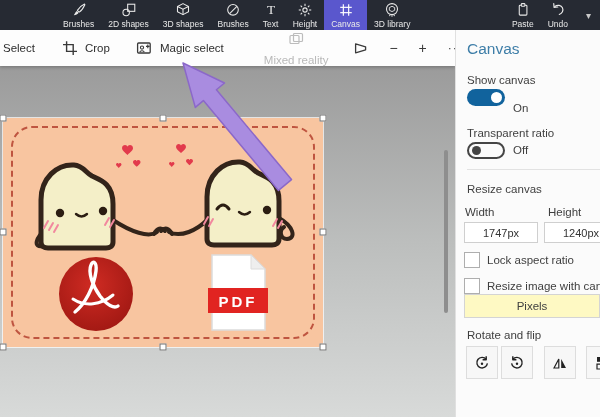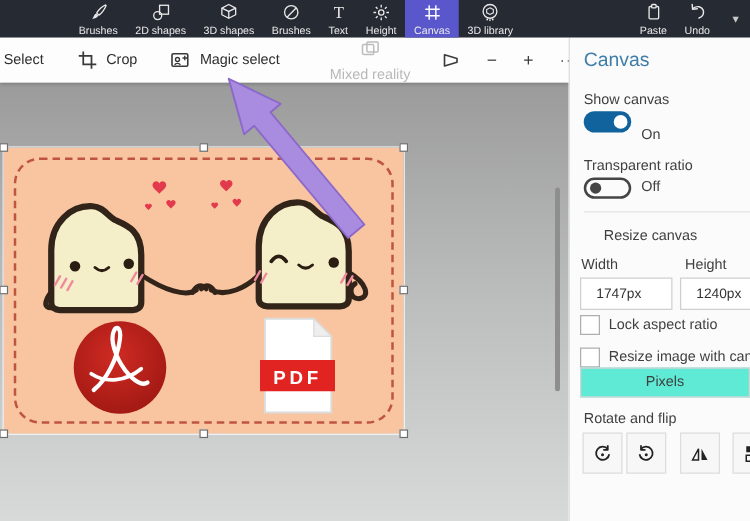--- a/index.html
+++ b/index.html
@@ -35,22 +35,22 @@
   .panel .abs{position:absolute;white-space:nowrap;}
   .panel-title{font-size:15.5px;}
   .toggle{position:absolute;width:38px;height:17px;border-radius:9px;box-sizing:border-box;}
   .toggle .knob{position:absolute;border-radius:50%;}
   .toggle.on{background:#11639d;}
   .toggle.on .knob{right:3px;top:3px;width:11px;height:11px;background:#fff;}
   .toggle.off{background:#fbfbfb;border:2px solid #454545;}
   .toggle.off .knob{left:3px;top:2px;width:9px;height:9px;background:#454545;}
   .divider{position:absolute;left:11px;right:0;top:139px;height:1px;background:#e2e2e2;}
   .checkbox{position:absolute;width:16px;height:16px;background:#fff;border:1px solid #aeaeae;box-sizing:border-box;}
-  .input{position:absolute;height:21px;border:1px solid #cfcfcf;background:#fff;font-family:"Liberation Sans",sans-serif;font-size:11px;color:#333;box-sizing:border-box;padding:12px;}
-  .pixels-btn{position:absolute;left:8px;top:264px;width:136px;height:24px;background:#5eead4;border:1px solid #d4d4d4;font-family:"Liberation Sans",sans-serif;font-size:11.5px;color:#3f3f3f;}
+  .input{position:absolute;height:21px;border:1px solid #cfcfcf;background:#fff;font-family:"Liberation Sans",sans-serif;font-size:11px;color:#333;text-align:center;box-sizing:border-box;padding:0;}
+  .pixels-btn{position:absolute;left:8px;top:264px;width:136px;height:24px;background:#fef9c3;border:1px solid #d4d4d4;font-family:"Liberation Sans",sans-serif;font-size:11.5px;color:#3f3f3f;}
   .rot-btn{position:absolute;top:316px;width:32px;height:33px;background:#f7f7f7;border:1px solid #dddddd;display:flex;align-items:center;justify-content:center;box-sizing:border-box;padding:0;}
 </style>
 </head>
 <body>
 
 <div class="app">
 
   <div class="topbar">
     <div class="tabs">
       <div class="tab">
@@ -286,21 +286,21 @@
     <div class="abs" style="left:57px;top:72px">On</div>
 
     <div class="abs" style="left:11px;top:97px">Transparent ratio</div>
     <div class="toggle off" style="left:11px;top:112px">
         <div class="knob"></div>
       </div>
     <div class="abs" style="left:57px;top:114px">Off</div>
 
     <div class="divider"></div>
 
-    <div class="abs" style="left:27px;top:153px">Resize canvas</div>
+    <div class="abs" style="left:11px;top:153px">Resize canvas</div>
 
     <div class="abs" style="left:9px;top:176px">Width</div>
     <div class="abs" style="left:92px;top:176px">Height</div>
     <input class="input" style="left: 8px; top: 192px; width: 74px;" value="1747px">
     <input class="input" style="left: 88px; top: 192px; width: 74px;" value="1240px">
 
     <div class="checkbox" style="left:8px;top:222px"></div>
     <div class="abs" style="left:31px;top:224px">Lock aspect ratio</div>
 
     <div class="checkbox" style="left:8px;top:248px"></div>

